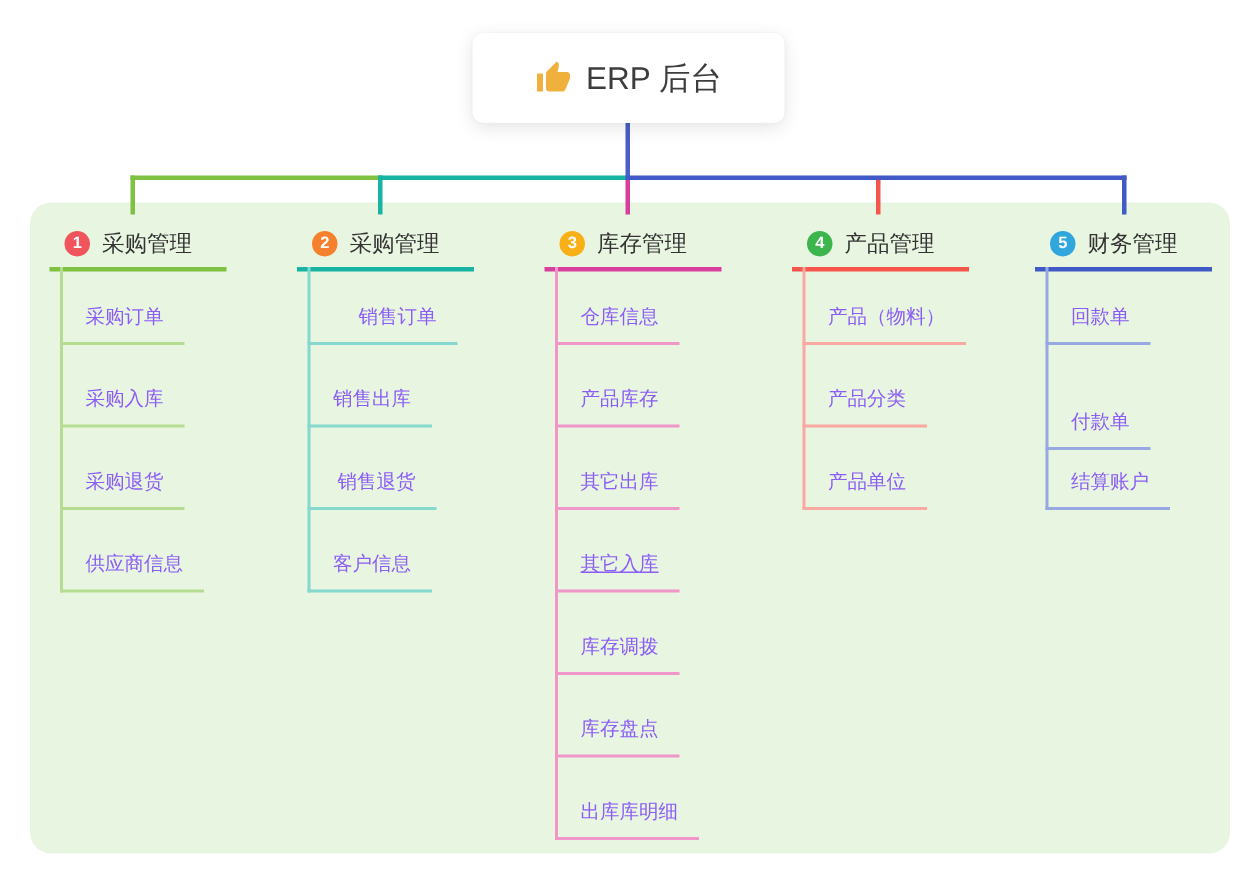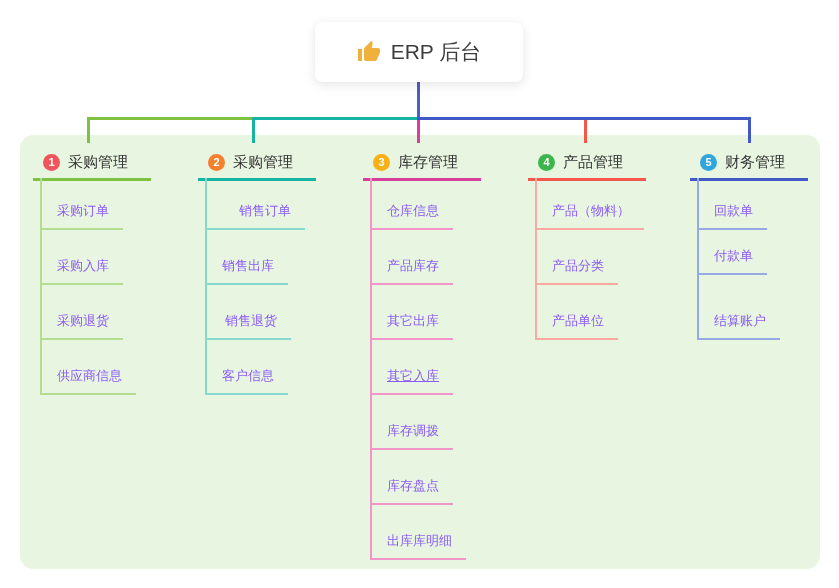--- a/index.html
+++ b/index.html
@@ -87,16 +87,16 @@
       <div class="spine" style="left: 535px; top: 178px; height: 162px; background: rgb(249, 168, 162);"></div>
       <div class="child-node" style="left: 535px; top: 202px; border-bottom: 2px solid rgb(249, 168, 162);"><span>产品（物料）</span></div>
       <div class="child-node" style="left: 535px; top: 257px; border-bottom: 2px solid rgb(249, 168, 162);"><span>产品分类</span></div>
       <div class="child-node" style="left: 535px; top: 312px; border-bottom: 2px solid rgb(249, 168, 162); text-align: center;"><span>产品单位</span></div>
       <div class="branch-header" style="left: 690px; top: 151px; width: 118px; border-bottom: 3px solid rgb(64, 89, 198);">
         <span class="badge" style="background: rgb(48, 166, 220);">5</span>
         <span>财务管理</span>
       </div>
       <div class="spine" style="left: 697px; top: 178px; height: 162px; background: rgb(150, 169, 226);"></div>
       <div class="child-node" style="left: 697px; top: 202px; border-bottom: 2px solid rgb(150, 169, 226);"><span>回款单</span></div>
-      <div class="child-node" style="left: 697px; top: 247px; border-bottom: 2px solid rgb(150, 169, 226);"><span>付款单</span></div>
+      <div class="child-node" style="left: 697px; top: 272px; border-bottom: 2px solid rgb(150, 169, 226);"><span>付款单</span></div>
       <div class="child-node" style="left: 697px; top: 312px; border-bottom: 2px solid rgb(150, 169, 226);"><span>结算账户</span></div>
     </div>
 </div>
 
 </body></html>

